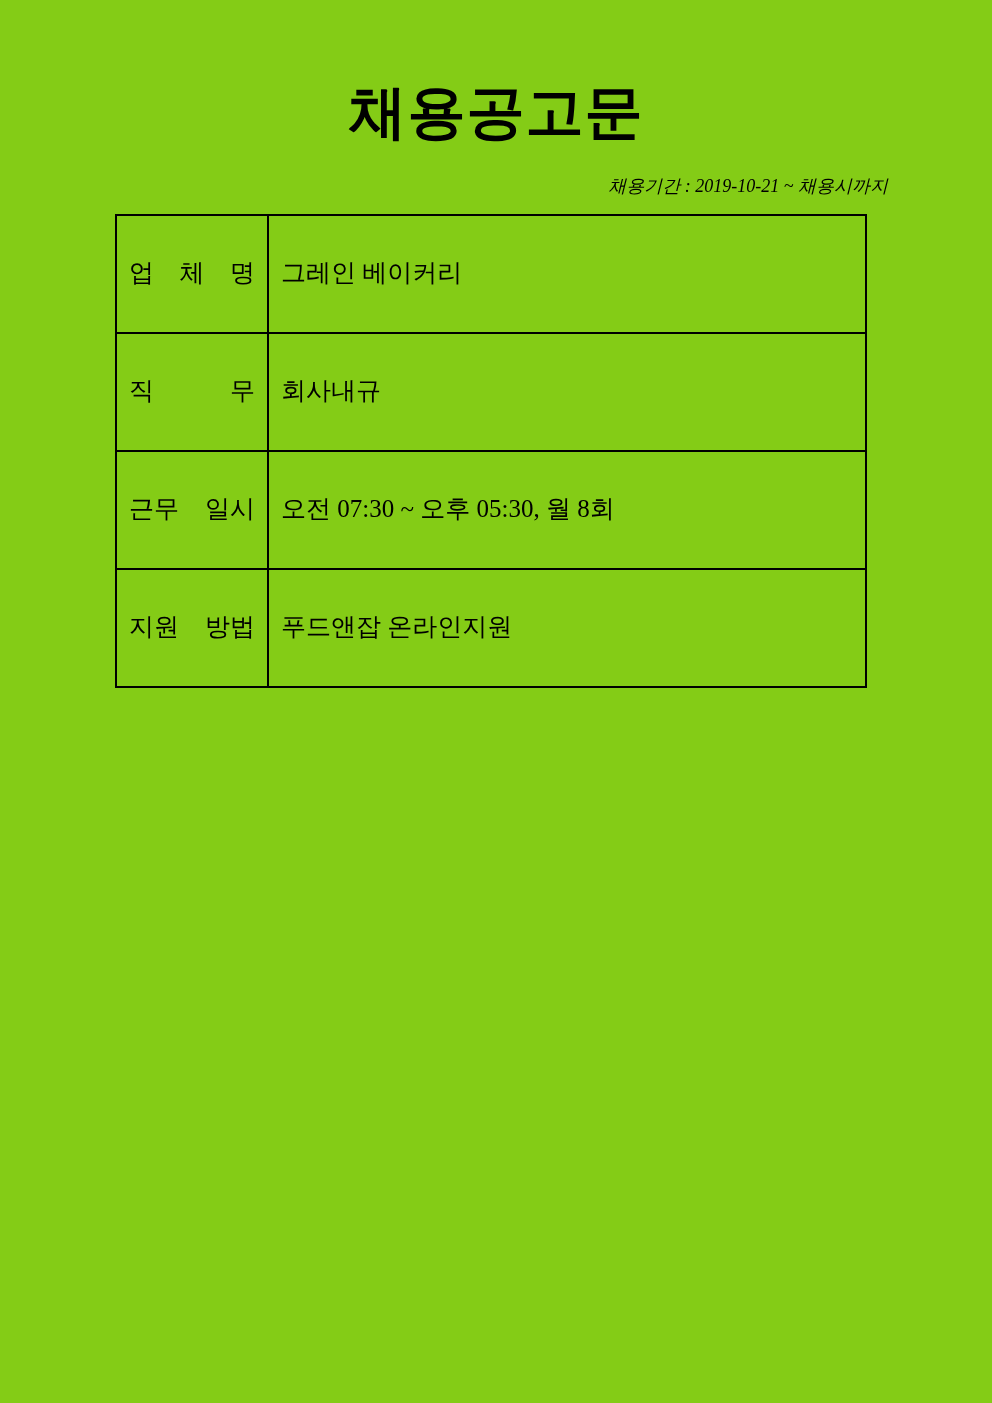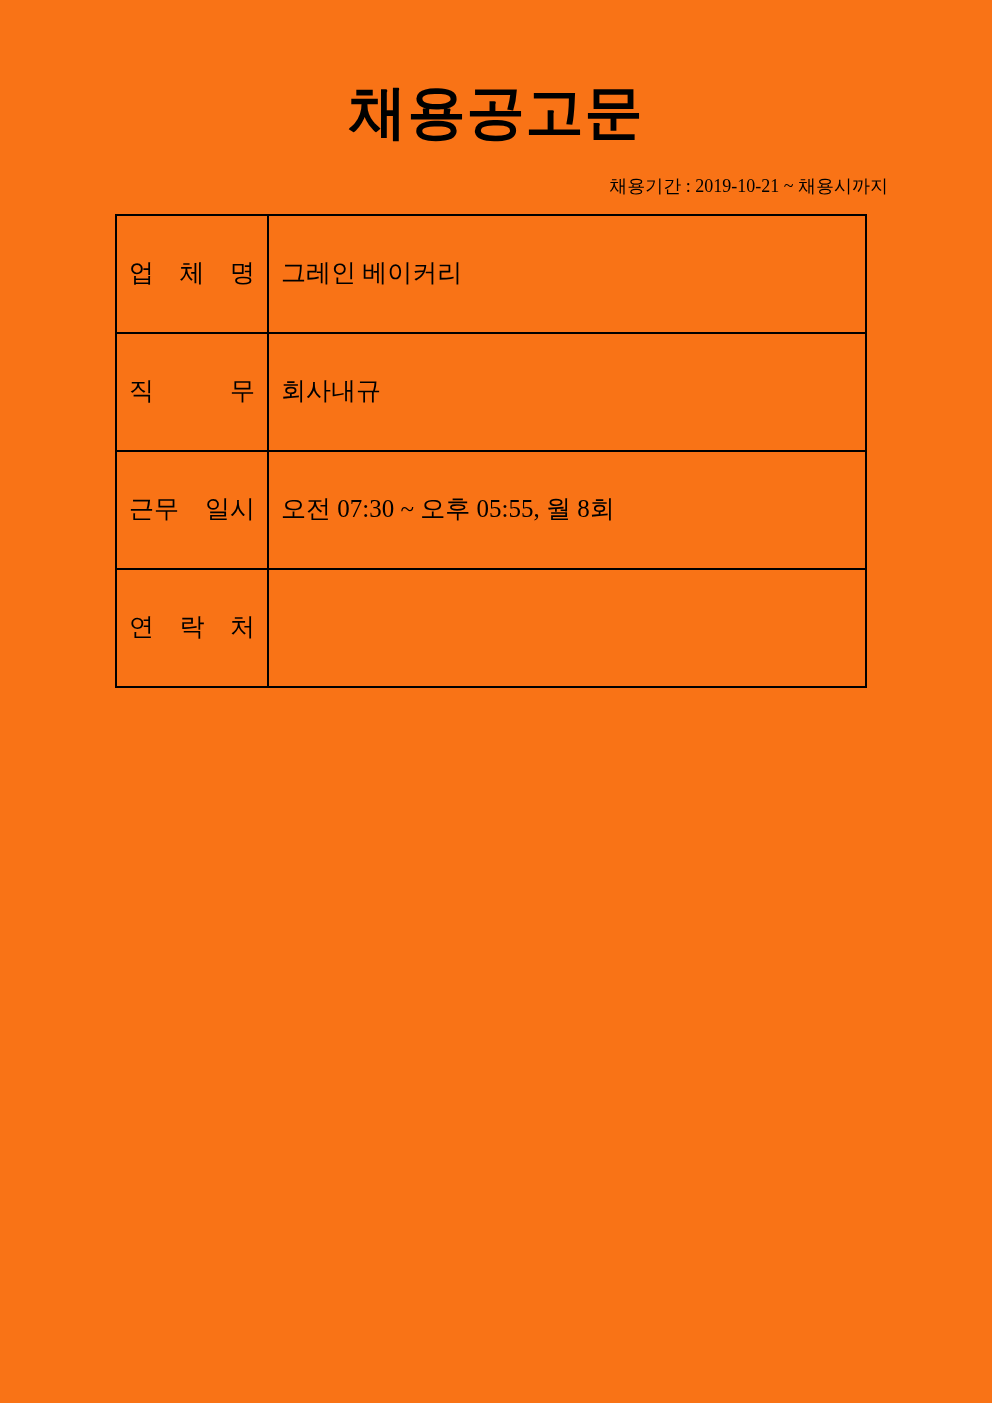--- a/index.html
+++ b/index.html
@@ -5,36 +5,37 @@
   * { margin: 0; padding: 0; box-sizing: border-box; }
   html, body {
     background: #ffffff;
     font-family: "Liberation Serif", "DejaVu Serif", serif;
     color: #000000;
   }
   .page {
     position: relative;
     width: 992px;
     height: 1403px;
-    background: #f97316;
+    background: #84cc16;
     overflow: hidden;
   }
   .title {
     margin-top: 78px;
     text-align: center;
     font-size: 58px;
     font-weight: bold;
     line-height: 1.2;
     letter-spacing: 1px;
     color: #000000;
   }
   .subtitle-wrap {
     margin: 26px 0 0 115px;
     width: 773px;
     text-align: right;
+    font-style: italic;
   }
   .subtitle {
     font-size: 18px;
     color: #000000;
     white-space: nowrap;
   }
   table.job-table {
     margin: 16px 0 0 115px;
     width: 752px;
     border-collapse: collapse;
@@ -80,24 +81,24 @@
 
   <tr class="job-row">
     <td class="label-cell">직 무</td>
     <td class="value-cell">회사내규</td>
   </tr>
 
 
 
   <tr class="job-row">
     <td class="label-cell">근무 일시</td>
-    <td class="value-cell">오전 07:30 ~ 오후 05:55, 월 8회</td>
+    <td class="value-cell">오전 07:30 ~ 오후 05:30, 월 8회</td>
+  </tr>
+
+  <tr class="job-row">
+    <td class="label-cell">지원 방법</td>
+    <td class="value-cell">푸드앤잡 온라인지원</td>
   </tr>
 
 
-
-  <tr class="job-row">
-    <td class="label-cell">연 락 처</td>
-    <td class="value-cell"></td>
-  </tr>
 </tbody>
   </table>
 </div>
 
 </body></html>

